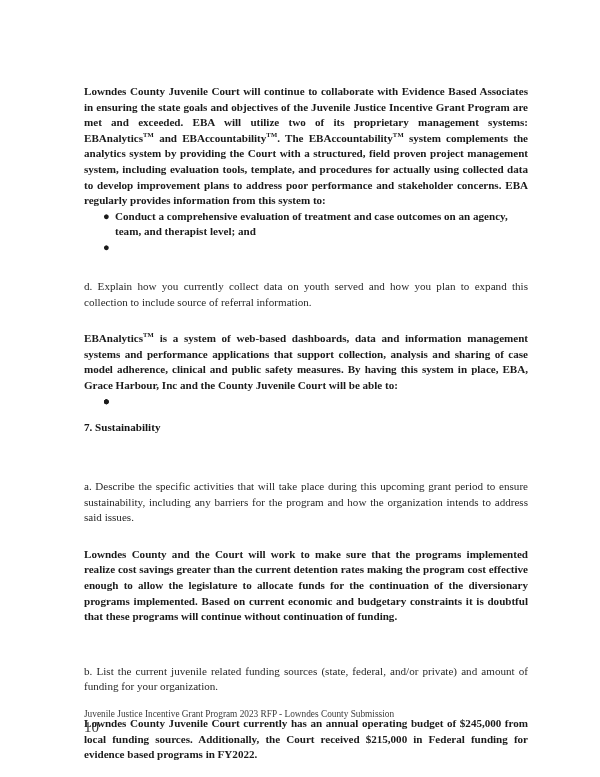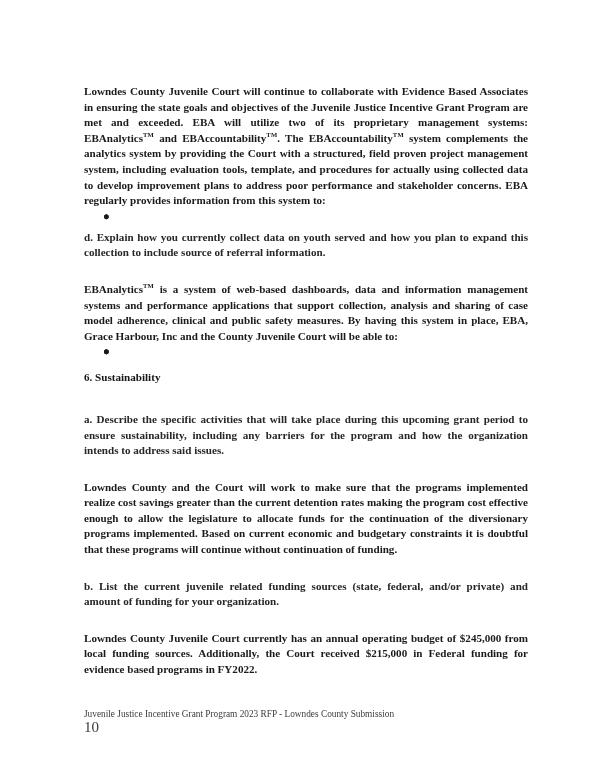--- a/index.html
+++ b/index.html
@@ -28,22 +28,23 @@
     font-size: 11.1px;
     line-height: 15.6px;
     color: #1b1b1b;
     -webkit-font-smoothing: antialiased;
   }
   p.bold {
     font-weight: bold;
     letter-spacing: -0.02px;
   }
   p.plain {
-    font-weight: bold;
+    font-weight: normal;
     color: #272727;
+    margin-top: 18px;
   }
   .gap-lg { height: 21px; }
   .gap-xl { height: 26px; }
 
   ul.blist {
     margin: 0;
     padding: 0;
     list-style: none;
   }
   ul.blist li {
@@ -95,41 +96,41 @@
 </head>
 <body>
 
 <div class="page">
 
   <div class="content">
 
     <p class="bold"><span>Lowndes County Juvenile Court will continue to collaborate with Evidence Based Associates in ensuring the state goals and objectives of the Juvenile Justice Incentive Grant Program are met and exceeded. EBA will utilize two of its proprietary management systems: EBAnalytics</span><sup class="tm">TM</sup><span> and EBAccountability</span><sup class="tm">TM</sup><span>. The EBAccountability</span><sup class="tm">TM</sup><span> system complements the analytics system by providing the Court with a structured, field proven project management system, including evaluation tools, template, and procedures for actually using collected data to develop improvement plans to address poor performance and stakeholder concerns. EBA regularly provides information from this system to:</span></p>
 
     <ul class="blist">
-      <li><span class="bullet">●</span></li>
+      <li><span class="bullet">●</span><span>Conduct a comprehensive evaluation of treatment and case outcomes on an agency, team, and therapist level; and</span></li>
       <li><span class="bullet">●</span></li>
     </ul>
 
     <div class="gap-lg"></div>
 
     <p class="plain">d. Explain how you currently collect data on youth served and how you plan to expand this collection to include source of referral information.</p>
 
     <div class="gap-lg"></div>
 
     <p class="bold"><span>EBAnalytics</span><sup class="tm">TM</sup><span> is a system of web-based dashboards, data and information management systems and performance applications that support collection, analysis and sharing of case model adherence, clinical and public safety measures. By having this system in place, EBA, Grace Harbour, Inc and the County Juvenile Court will be able to:</span></p>
 
     <ul class="blist">
       <li><span class="bullet">●</span></li>
       <li><span class="bullet">●</span></li>
       <li><span class="bullet">●</span></li>
     </ul>
 
     <div class="gap-xl"></div>
 
-    <h2 class="section">6. Sustainability</h2>
+    <h2 class="section">7. Sustainability</h2>
 
     <div class="gap-xl"></div>
 
     <p class="plain">a. Describe the specific activities that will take place during this upcoming grant period to ensure sustainability, including any barriers for the program and how the organization intends to address said issues.</p>
 
     <div class="gap-lg"></div>
 
     <p class="bold">Lowndes County and the Court will work to make sure that the programs implemented realize cost savings greater than the current detention rates making the program cost effective enough to allow the legislature to allocate funds for the continuation of the diversionary programs implemented.  Based on current economic and budgetary constraints it is doubtful that these programs will continue without continuation of funding.</p>
 
     <div class="gap-lg"></div>

